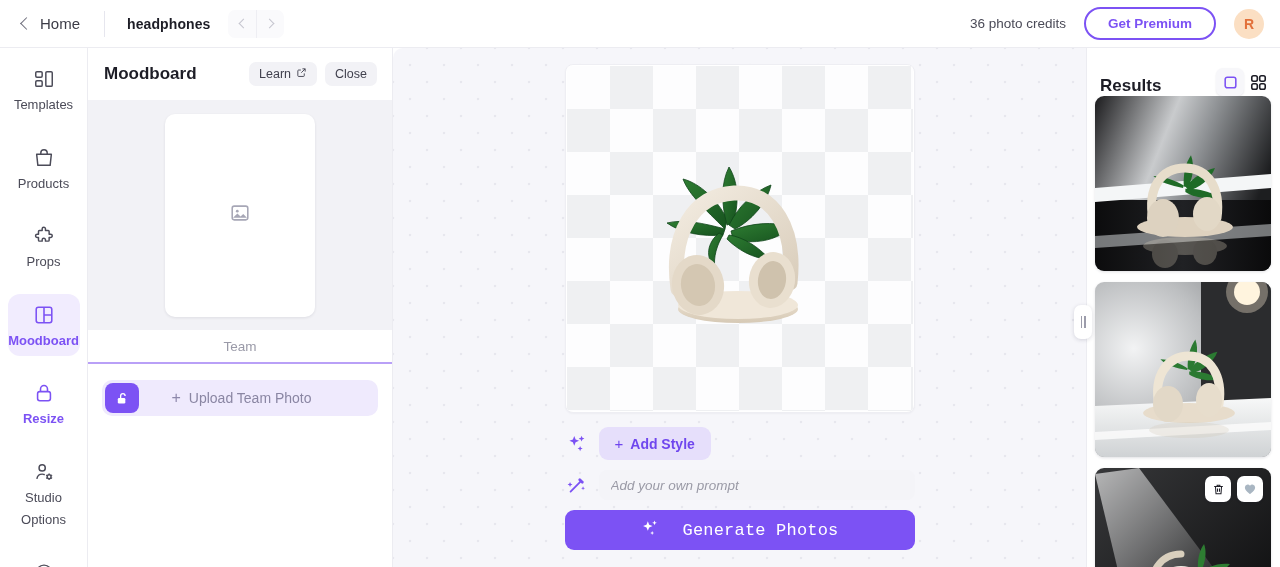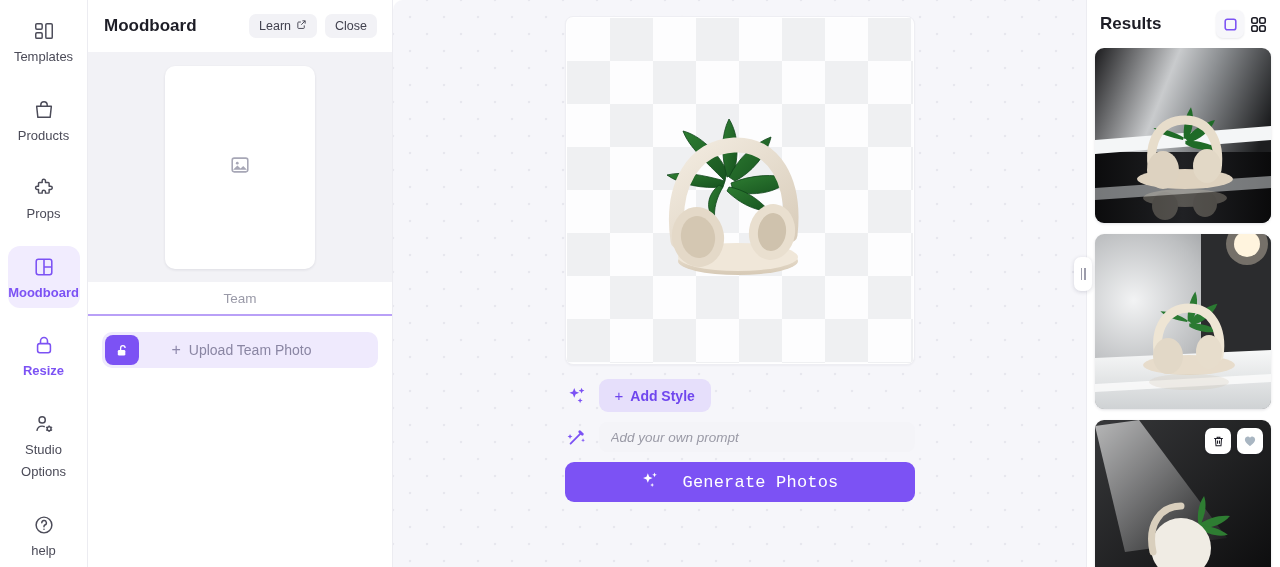--- a/index.html
+++ b/index.html
@@ -172,21 +172,21 @@
     display: flex; align-items: center; justify-content: center; gap: 2px; cursor: ew-resize; z-index: 6;
   }
   .handle i { display: block; width: 1.5px; height: 12px; background: #9c9cab; }
 
   
   .results {
     width: 194px; flex: 0 0 194px; background: #fff;
     border-left: 1px solid #ececf1;
     display: flex; flex-direction: column; min-height: 0;
   }
-  .res-head { height: 48px; flex: 0 0 48px; display: flex; align-items: center; padding: 0 8px 0 13px; }
+  .res-head { height: 48px; flex: 0 0 48px; display: flex; align-items: flex-end; padding: 0 8px 0 13px; }
   .res-title { font-size: 17px; font-weight: bold; color: #1d1d26; flex: 1 1 auto; }
   .vtoggle { width: 28px; height: 28px; border-radius: 7px; display: flex; align-items: center; justify-content: center; cursor: pointer; }
   .vtoggle.sel { background: #f7f7fa; box-shadow: 0 1px 2px rgba(30,30,60,.1); }
   .res-list { flex: 1 1 auto; overflow: hidden; padding: 0 8px; }
   .res-card {
     width: 176px; height: 175px; border-radius: 9px; overflow: hidden;
     margin-bottom: 11px; position: relative; cursor: pointer;
     box-shadow: 0 1px 3px rgba(25,25,45,.13);
   }
   .res-actions { position: absolute; top: 8px; right: 8px; display: flex; gap: 6px; }
@@ -194,20 +194,40 @@
     width: 26px; height: 26px; border-radius: 7px; background: #fff;
     display: flex; align-items: center; justify-content: center; cursor: pointer;
     box-shadow: 0 1px 3px rgba(20,20,40,.2);
   }
 </style>
 </head>
 <body>
 
 <div class="app">
 
+  <div class="topbar">
+    <div class="home-link">
+      <span class="chev-left"></span>
+      <span class="label">Home</span>
+    </div>
+    <div class="vdiv"></div>
+    <div class="proj-name">headphones</div>
+    <div class="navpair">
+      <div class="navbtn">
+          <span class="chev-s l"></span>
+        </div>
+      <div class="navbtn">
+          <span class="chev-s r"></span>
+        </div>
+    </div>
+    <div class="spacer"></div>
+    <div class="credits">36 photo credits</div>
+    <button class="premium-btn">Get Premium</button>
+    <div class="avatar">R</div>
+  </div>
 
   <div class="body">
 
     <div class="rail">
 
       <div class="rail-item">
         <span class="rail-ico">
           <svg width="22" height="22" viewBox="0 0 24 24" fill="none" stroke="#4b4b58" stroke-width="1.6">
             <rect x="3" y="4" width="7" height="6" rx="1.3"></rect>
               <rect x="3" y="14" width="7" height="6" rx="1.3"></rect>

